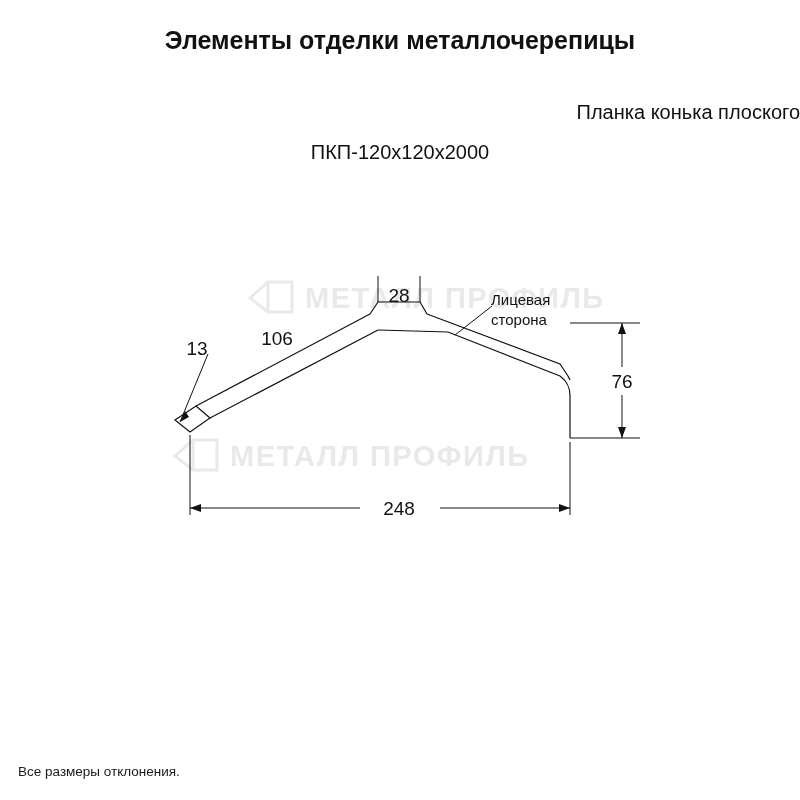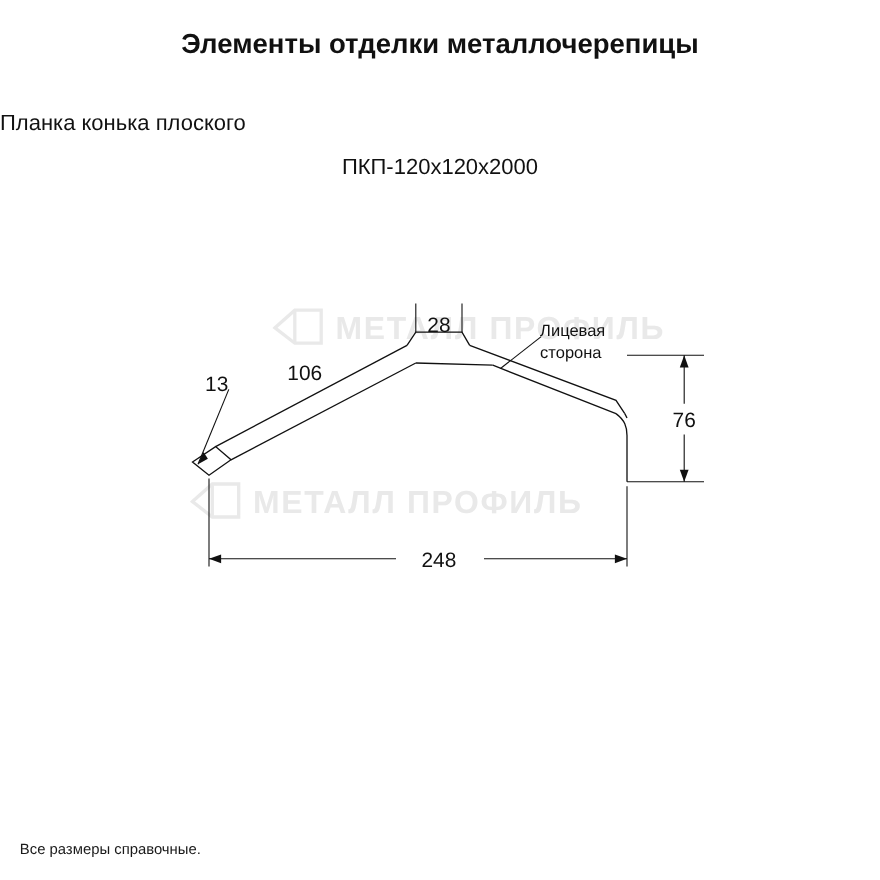--- a/index.html
+++ b/index.html
@@ -29,21 +29,21 @@
     font-size: 25px;
     font-weight: bold;
     letter-spacing: 0px;
     color: #111111;
   }
   .subtitle {
     position: absolute;
     top: 101px;
     left: 0;
     width: 800px;
-    text-align: left;
+    text-align: right;
     font-size: 20px;
     color: #111111;
   }
   .code {
     position: absolute;
     top: 141px;
     left: 0;
     width: 800px;
     text-align: center;
     font-size: 20px;
@@ -174,16 +174,16 @@
       <g stroke="#111111" stroke-width="1" fill="none">
         <path d="M455 145 L492 116"></path>
       </g>
       <text class="labeltext" x="491" y="115">Лицевая</text>
       <text class="labeltext" x="491" y="135">сторона</text>
 
     </svg>
   </div>
 
   <div class="footnotes">
-    <div>Все размеры справочные.</div>
+    <div>Все размеры отклонения.</div>
   </div>
 
 </div>
 
 </body></html>

